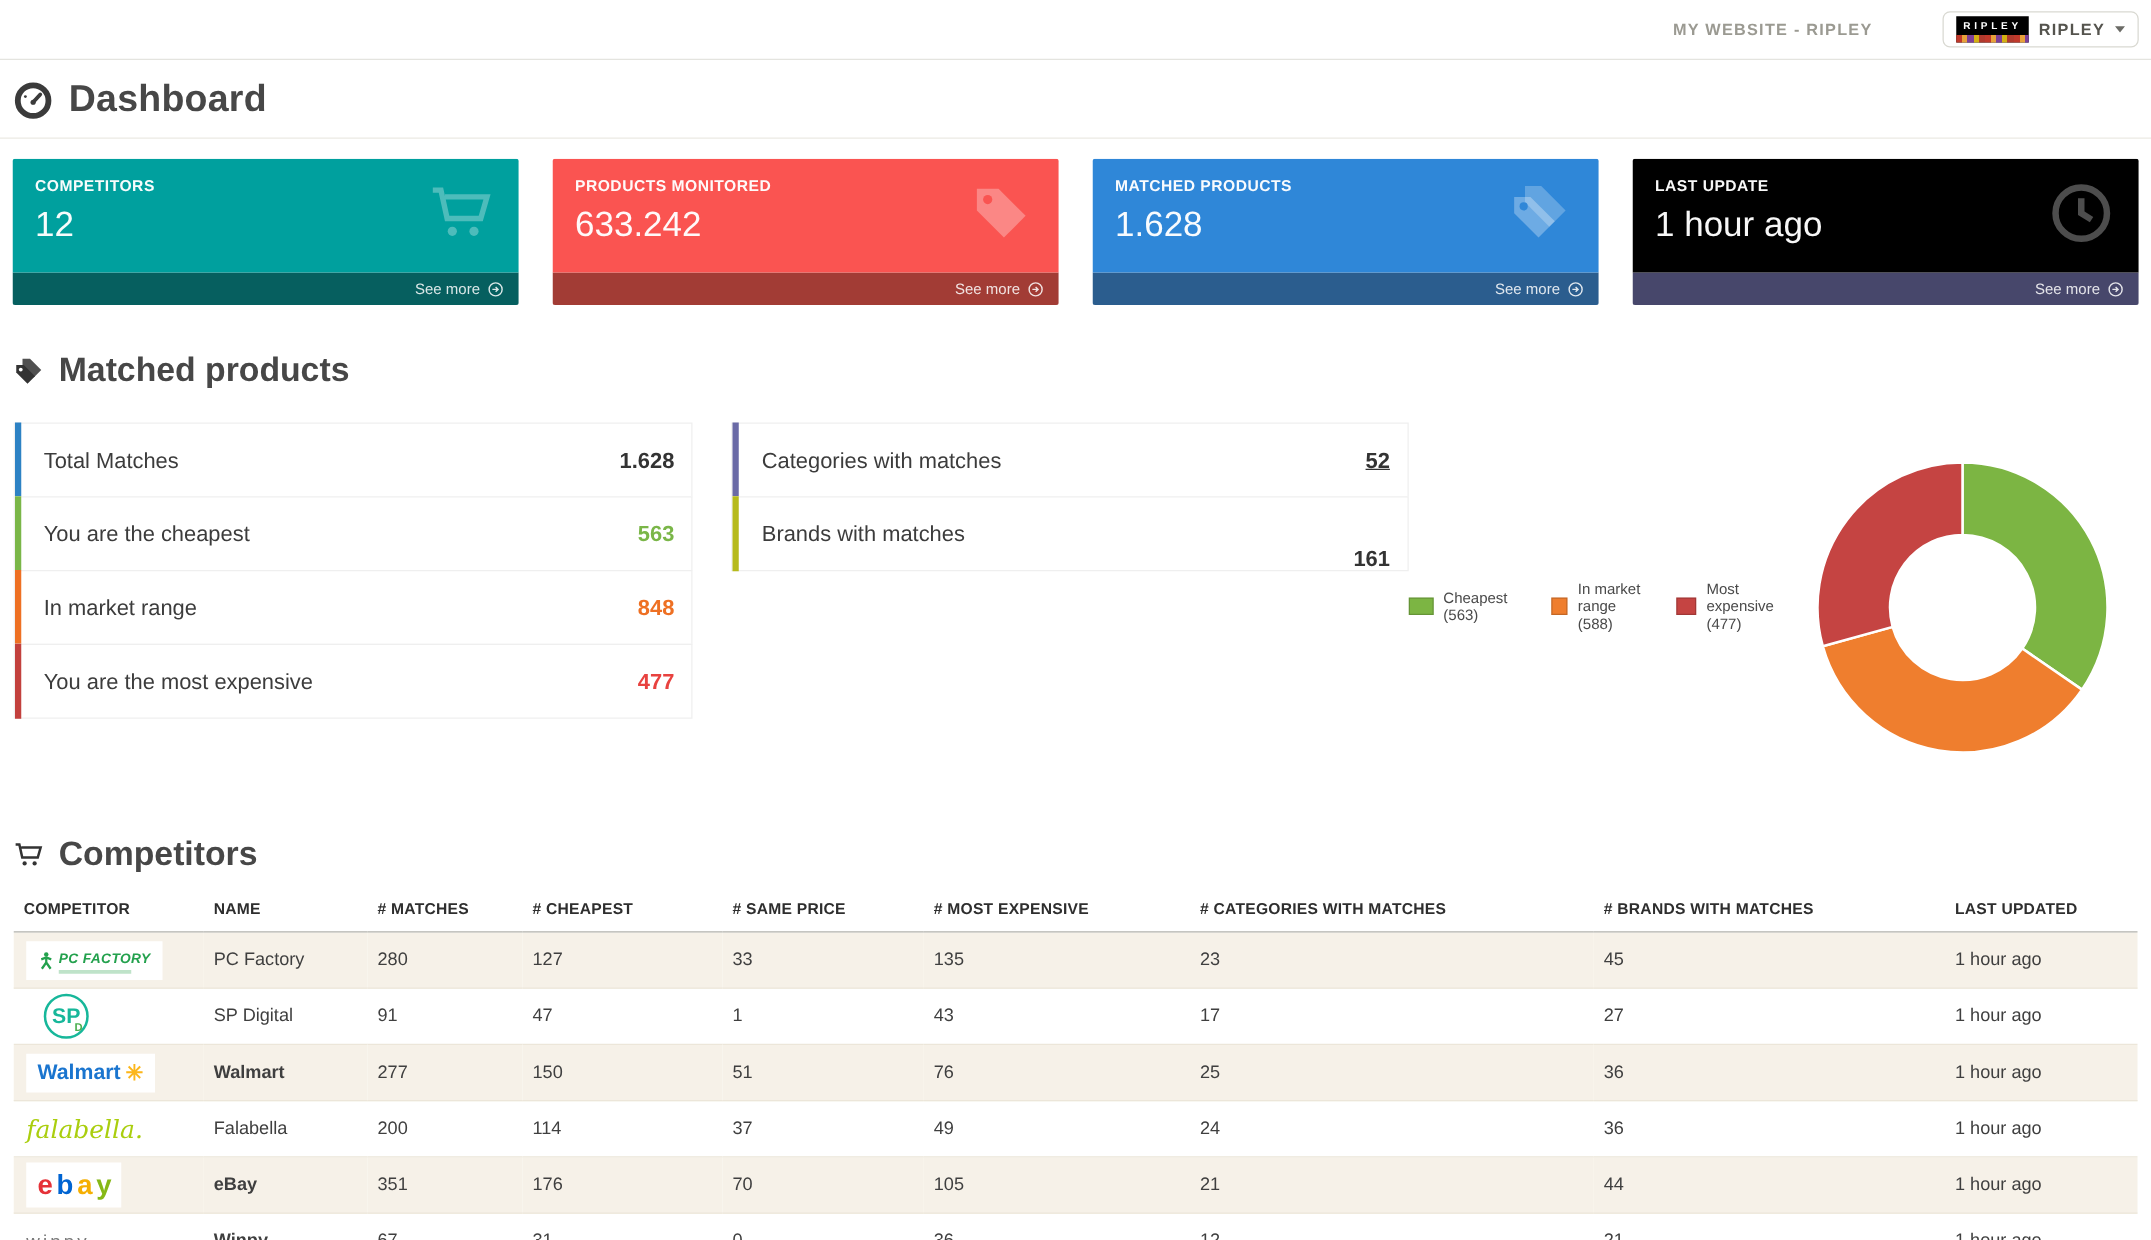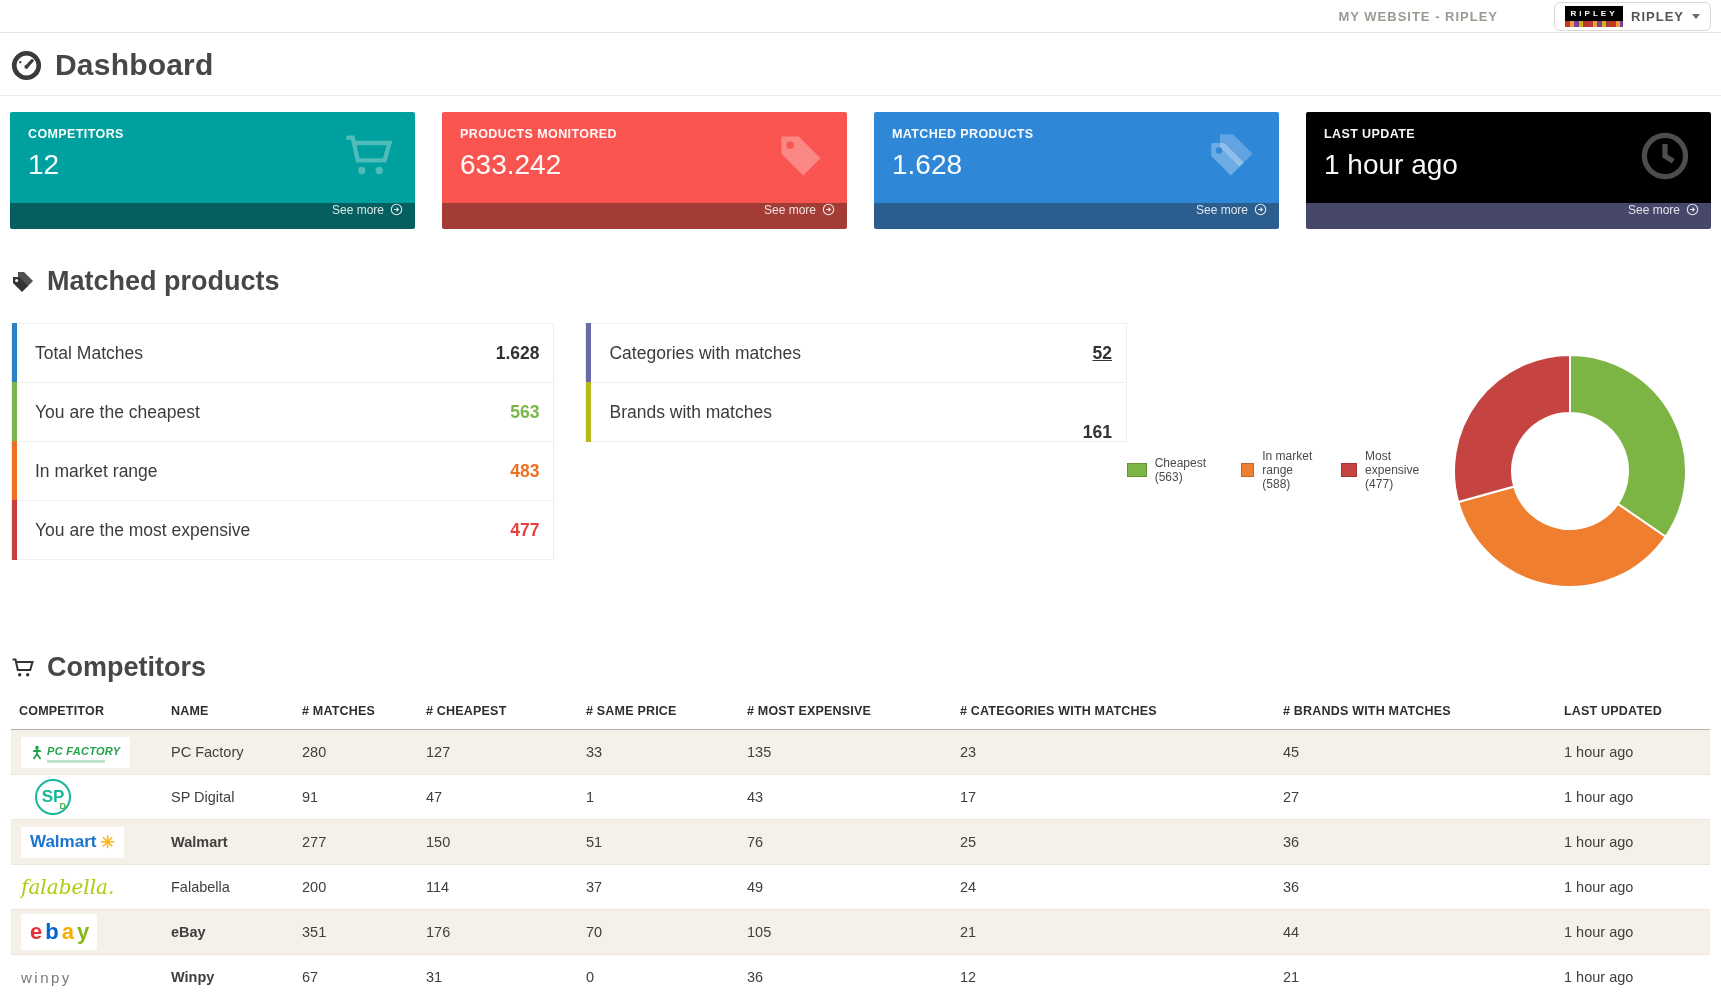--- a/index.html
+++ b/index.html
@@ -7,21 +7,21 @@
   body {
     font-family: "Liberation Sans", sans-serif;
     background: #ffffff;
     color: #3f3f3f;
     overflow: hidden;
     position: relative;
   }
 
   
   .topbar {
-    height: 33px;
+    height: 48px;
     border-bottom: 1px solid #e4e4df;
     display: flex;
     align-items: center;
     justify-content: flex-end;
     padding-right: 10px;
     gap: 56px;
     background: #fff;
   }
   .site-label {
     color: #9b9a92;
@@ -100,21 +100,21 @@
   .card-icon {
     position: absolute;
     right: 20px; top: 50%;
     transform: translateY(-50%);
     color: rgba(255,255,255,0.30);
   }
   .card-icon svg { width: 52px; height: 52px; }
   .card-footer {
     height: 26px;
     display: flex;
-    align-items: flex-start;
+    align-items: center;
     justify-content: flex-end;
     gap: 6px;
     padding-right: 12px;
     color: rgba(255,255,255,0.85);
     font-size: 12px;
     cursor: pointer;
   }
   .card-footer svg { width: 13px; height: 13px; }
 
   
@@ -366,21 +366,21 @@
       <span class="stat-value" style="color: rgb(51, 51, 51);">1.628</span>
     </div>
     <div class="stat">
       <span class="stat-bar" style="background: rgb(122, 182, 72);"></span>
       <span class="stat-label">You are the cheapest</span>
       <span class="stat-value" style="color: rgb(122, 182, 72);">563</span>
     </div>
     <div class="stat">
       <span class="stat-bar" style="background: rgb(238, 112, 35);"></span>
       <span class="stat-label">In market range</span>
-      <span class="stat-value" style="color: rgb(238, 112, 35);">483</span>
+      <span class="stat-value" style="color: rgb(238, 112, 35);">848</span>
     </div>
     <div class="stat">
       <span class="stat-bar" style="background: rgb(194, 64, 61);"></span>
       <span class="stat-label">You are the most expensive</span>
       <span class="stat-value" style="color: rgb(232, 66, 63);">477</span>
     </div>
   </div>
 
   <div class="stat-col second">
     <div class="stat">

